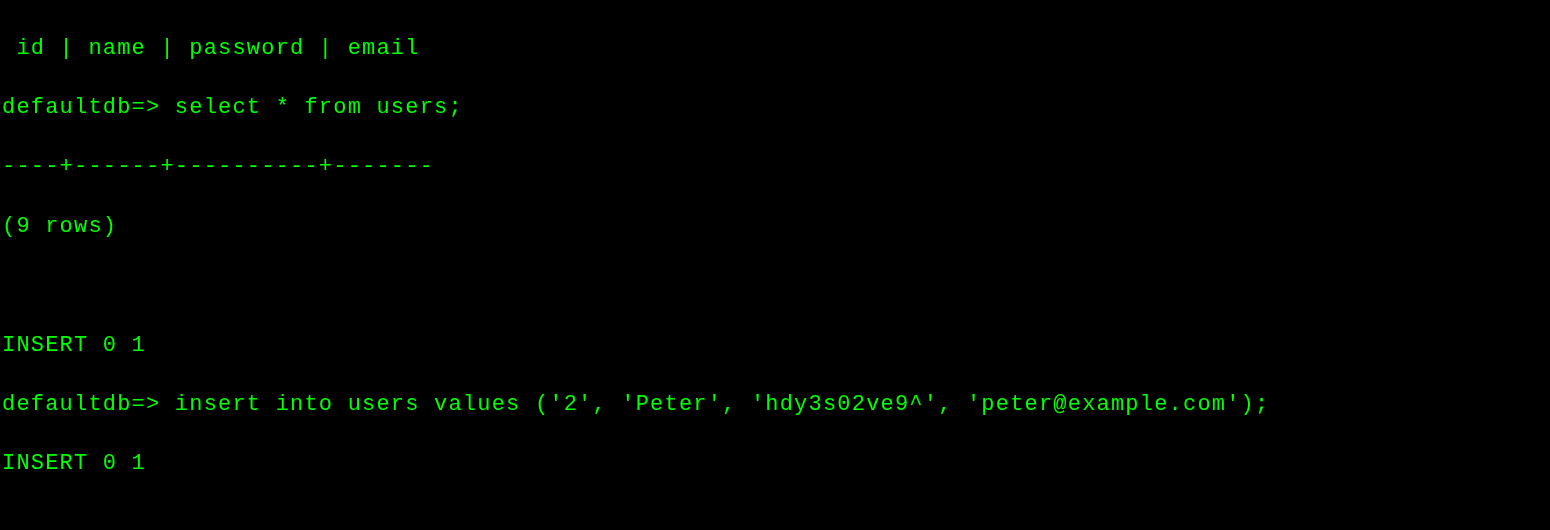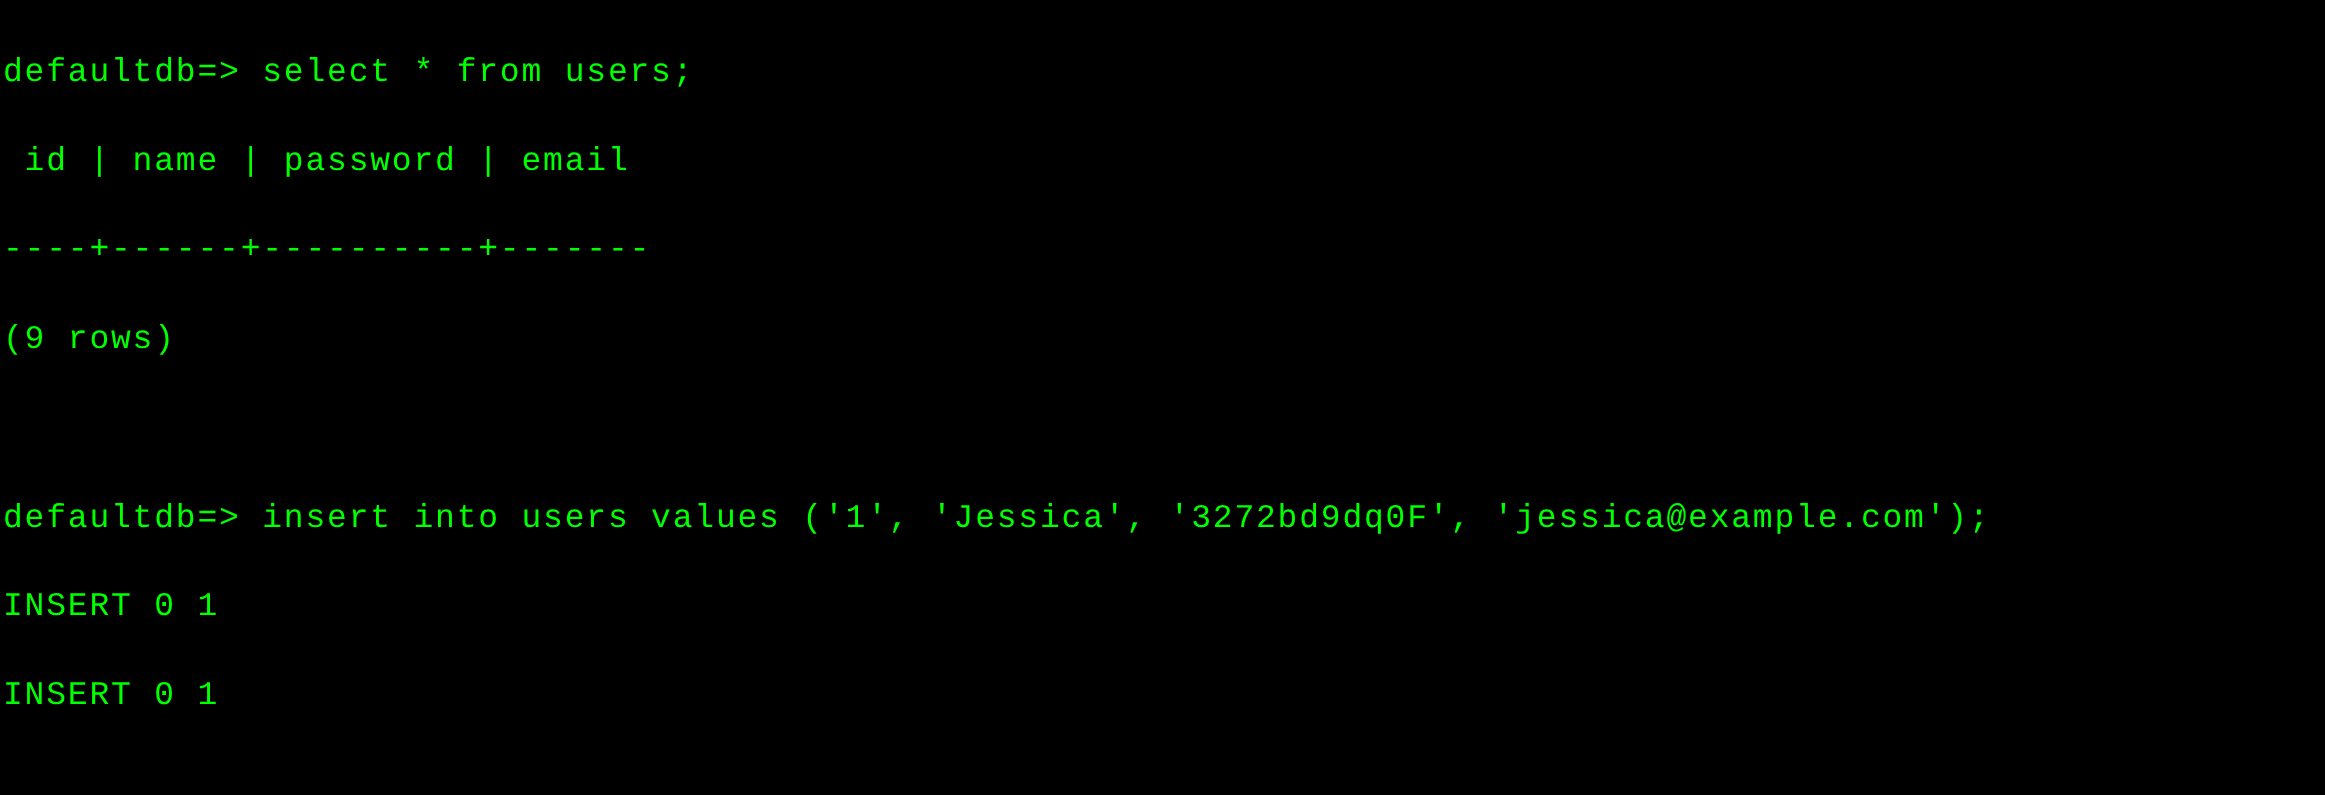--- a/index.html
+++ b/index.html
@@ -26,27 +26,27 @@
       display: block;
     }
     .blank-line {
       height: 1.35em;
     }
   </style>
 </head>
 <body>
 
 <div class="terminal">
+<span class="line"> id | name | password | email </span>
 <span class="line">defaultdb=&gt; select * from users;</span>
-<span class="line"> id | name | password | email </span>
 <span class="line">----+------+----------+-------</span>
 <span class="line">(9 rows)</span>
 <div class="blank-line"></div>
-<span class="line">defaultdb=&gt; insert into users values ('1', 'Jessica', '3272bd9dq0F', 'jessica@example.com');</span>
 <span class="line">INSERT 0 1</span>
+<span class="line">defaultdb=&gt; insert into users values ('2', 'Peter', 'hdy3s02ve9^', 'peter@example.com');</span>
 <span class="line">INSERT 0 1</span>
 
 
 
 
 
 
 
 
 </div>

